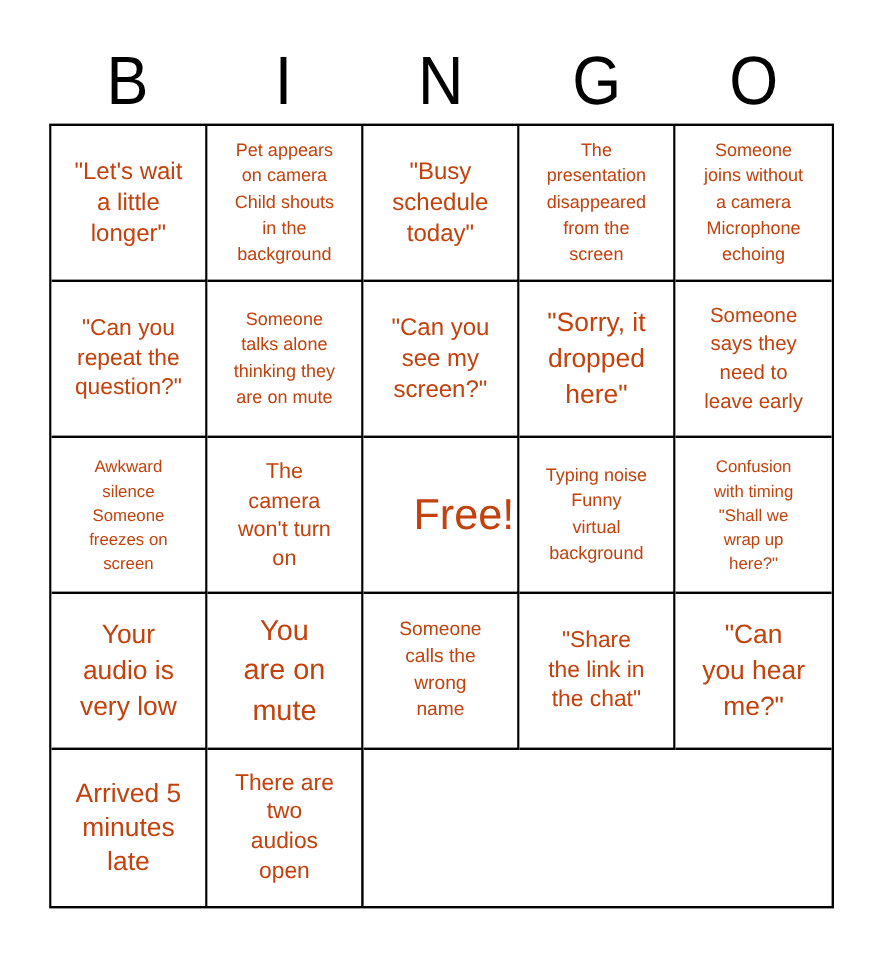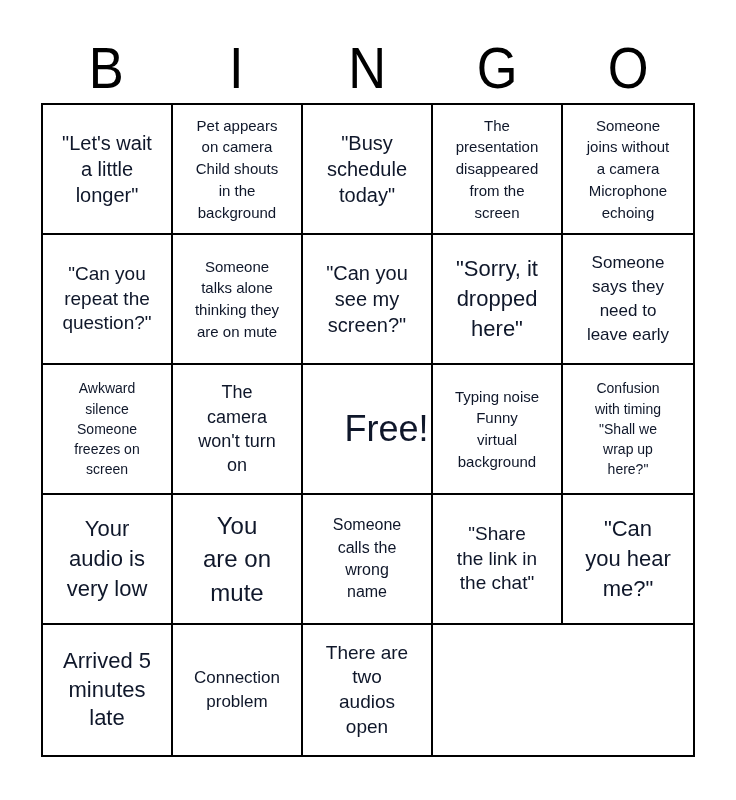--- a/index.html
+++ b/index.html
@@ -50,21 +50,21 @@
     border-right: 2px solid #000000;
     border-bottom: 2px solid #000000;
     display: flex;
     align-items: center;
     justify-content: center;
     text-align: center;
     white-space: pre-line;
     padding: 2px 3px;
     line-height: 1.3;
     background: #ffffff;
-    color: #0f172a;
+    color: #c2410c;
     overflow: hidden;
   }
   .cell:nth-child(5n) { border-right: none; }
   .cell:nth-child(n+21) { border-bottom: none; }
   .fs14 { font-size: 14px; line-height: 1.45; }
   .fs15 { font-size: 15px; line-height: 1.45; }
   .fs16 { font-size: 16px; line-height: 1.4; }
   .fs17 { font-size: 17px; line-height: 1.4; }
   .fs18 { font-size: 18px; line-height: 1.35; }
   .fs19 { font-size: 19px; line-height: 1.3; }
@@ -161,21 +161,19 @@
     <div class="cell fs19">"Share
 the link in
 the chat"</div>
     <div class="cell fs22">"Can
 you hear
 me?"</div>
 
     <div class="cell fs21">Arrived 5
 minutes
 late</div>
-    <div class="cell fs17">Connection
-problem</div>
     <div class="cell fs19">There are
 two
 audios
 open</div>
   </div>
 
 </div>
 
 </body></html>

